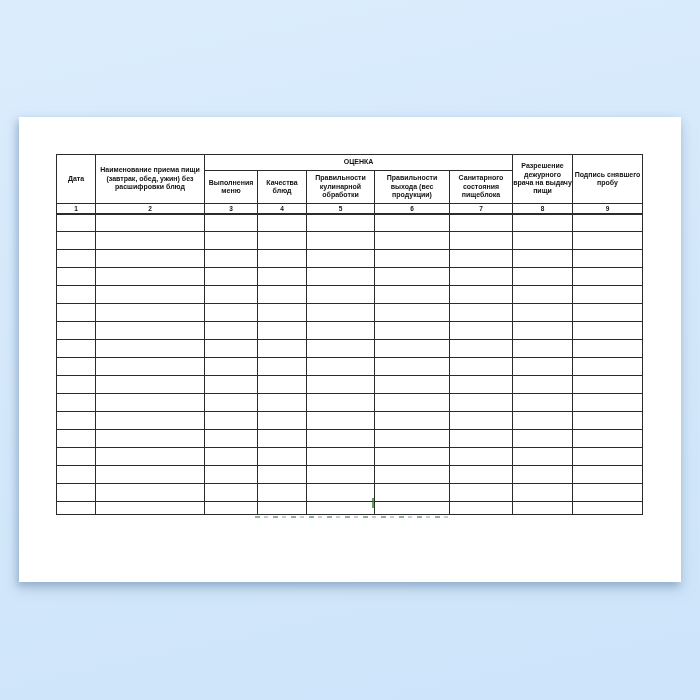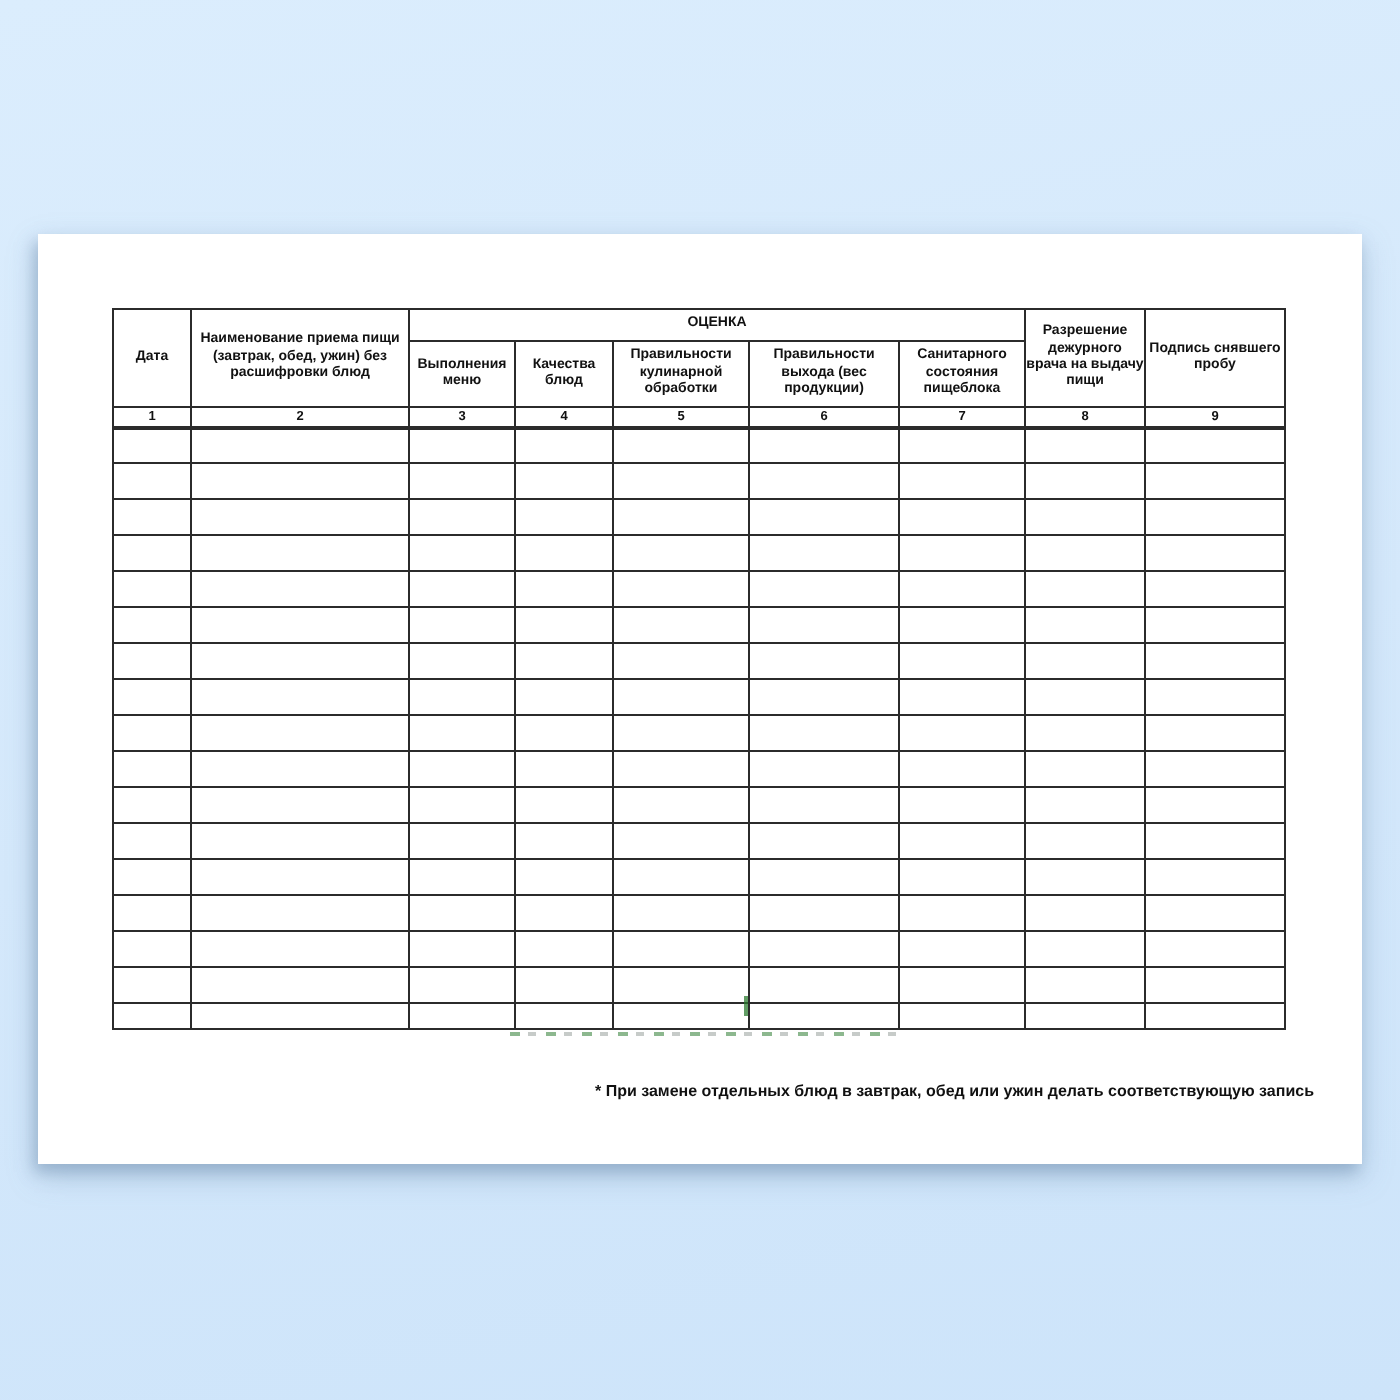--- a/index.html
+++ b/index.html
@@ -318,15 +318,14 @@
           <td></td>
         </tr>
       </tbody>
   </table>
 
   <div class="watermark">
     <div class="wm-tick"></div>
     <div class="wm-dashes"></div>
   </div>
 
-  <div class="footnote">* При замене отдельных блюд в завтрак, обед или ужин делать соответствующую запись</div>
 
 </div>
 
 </body></html>

